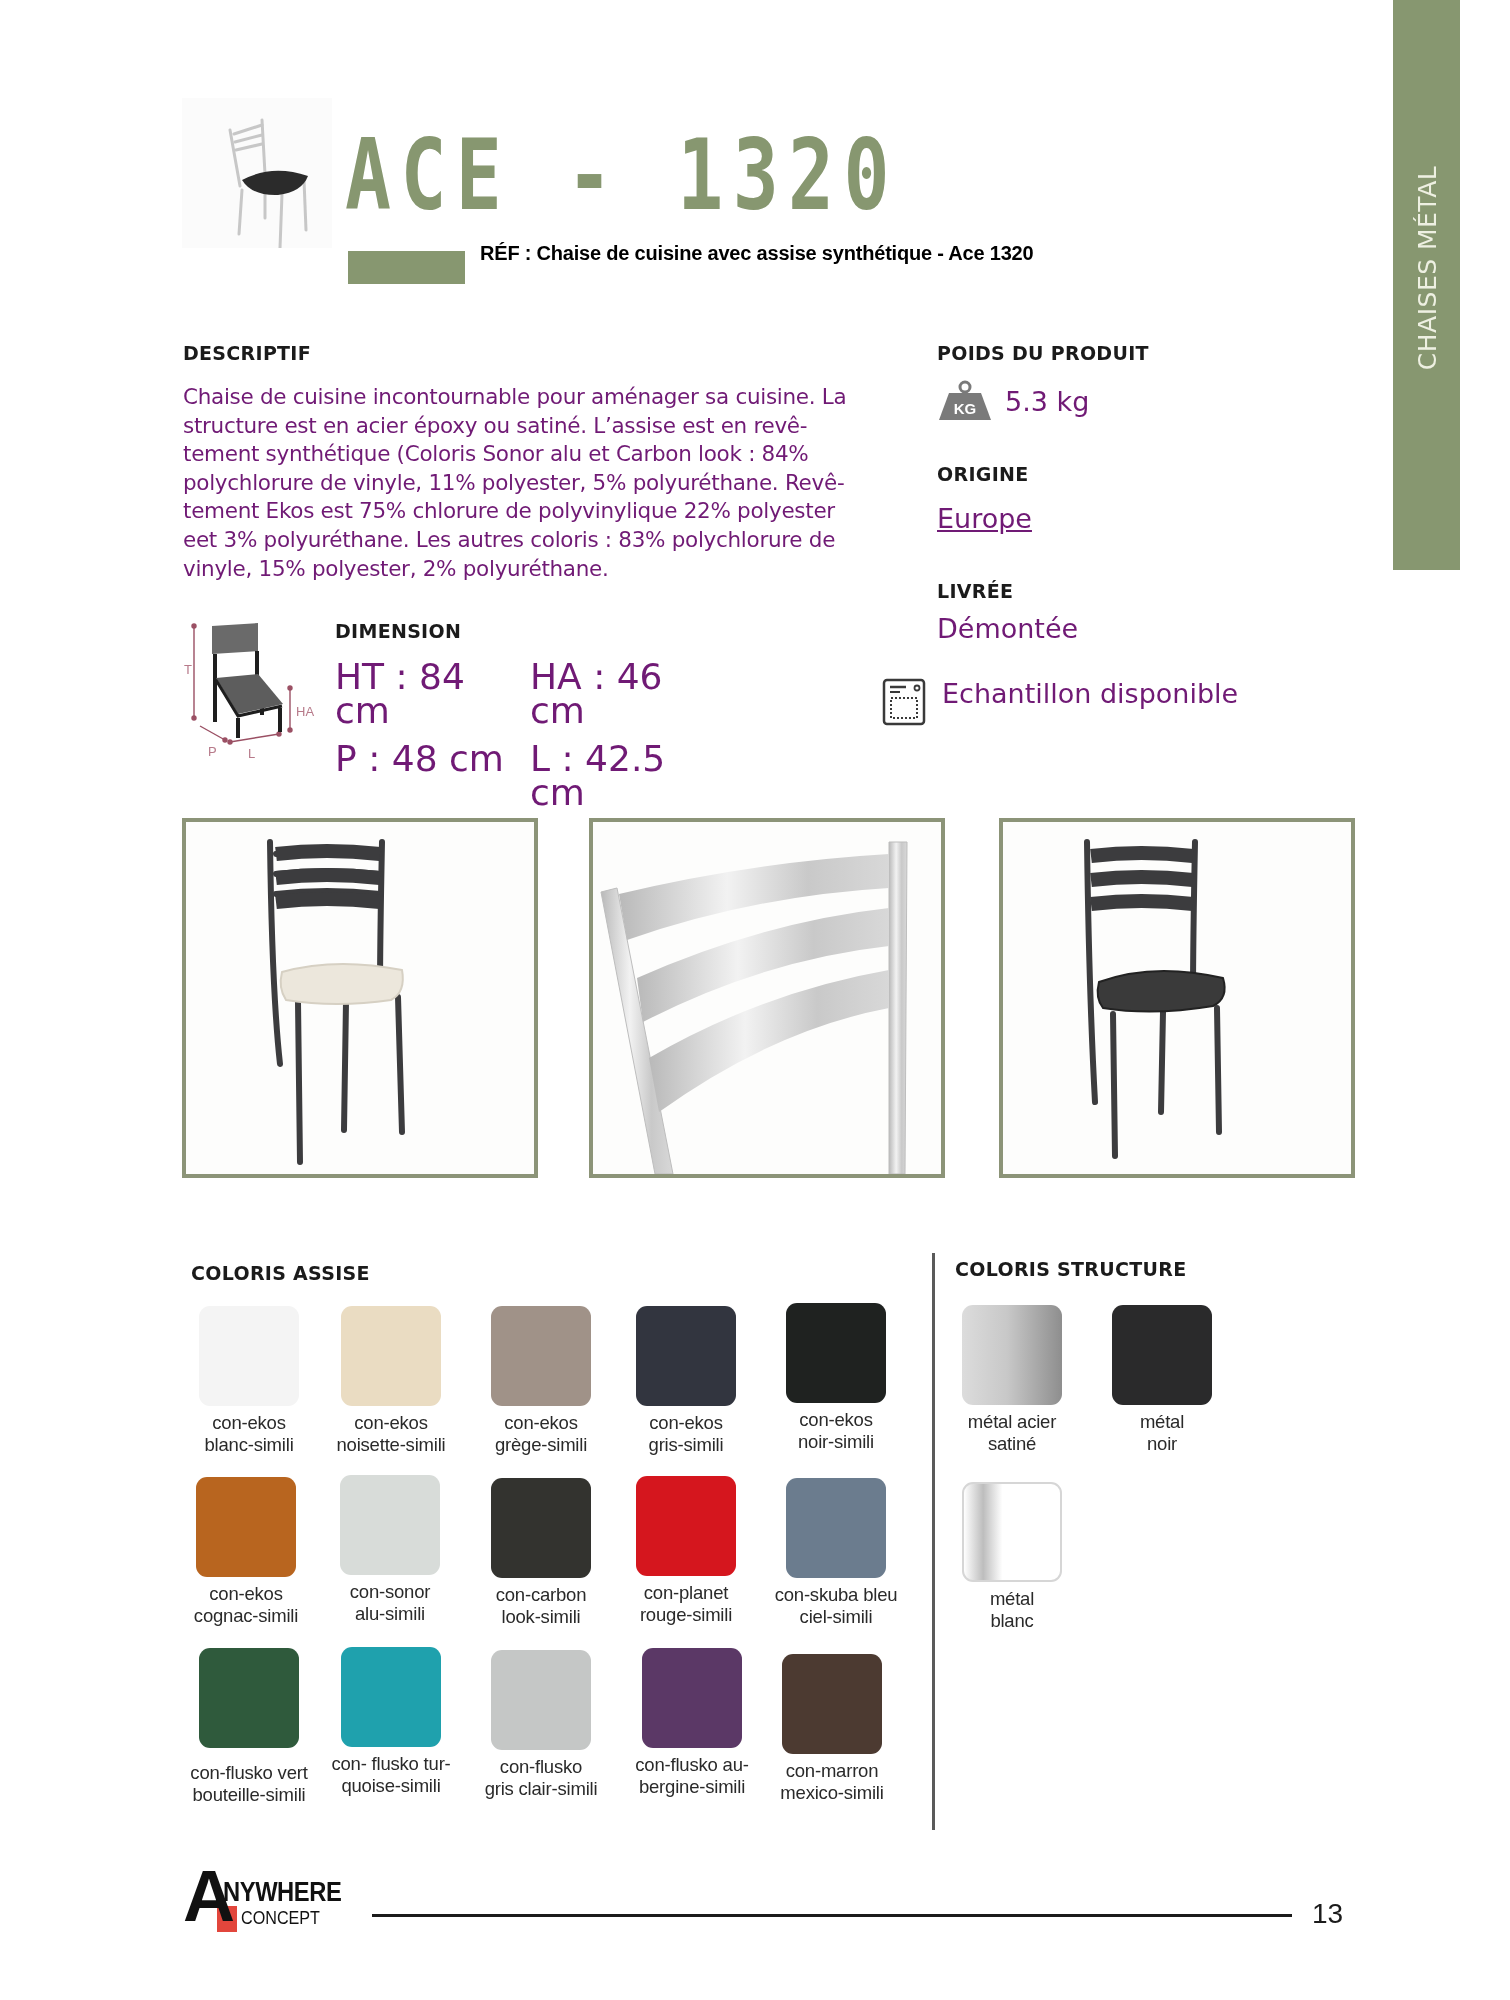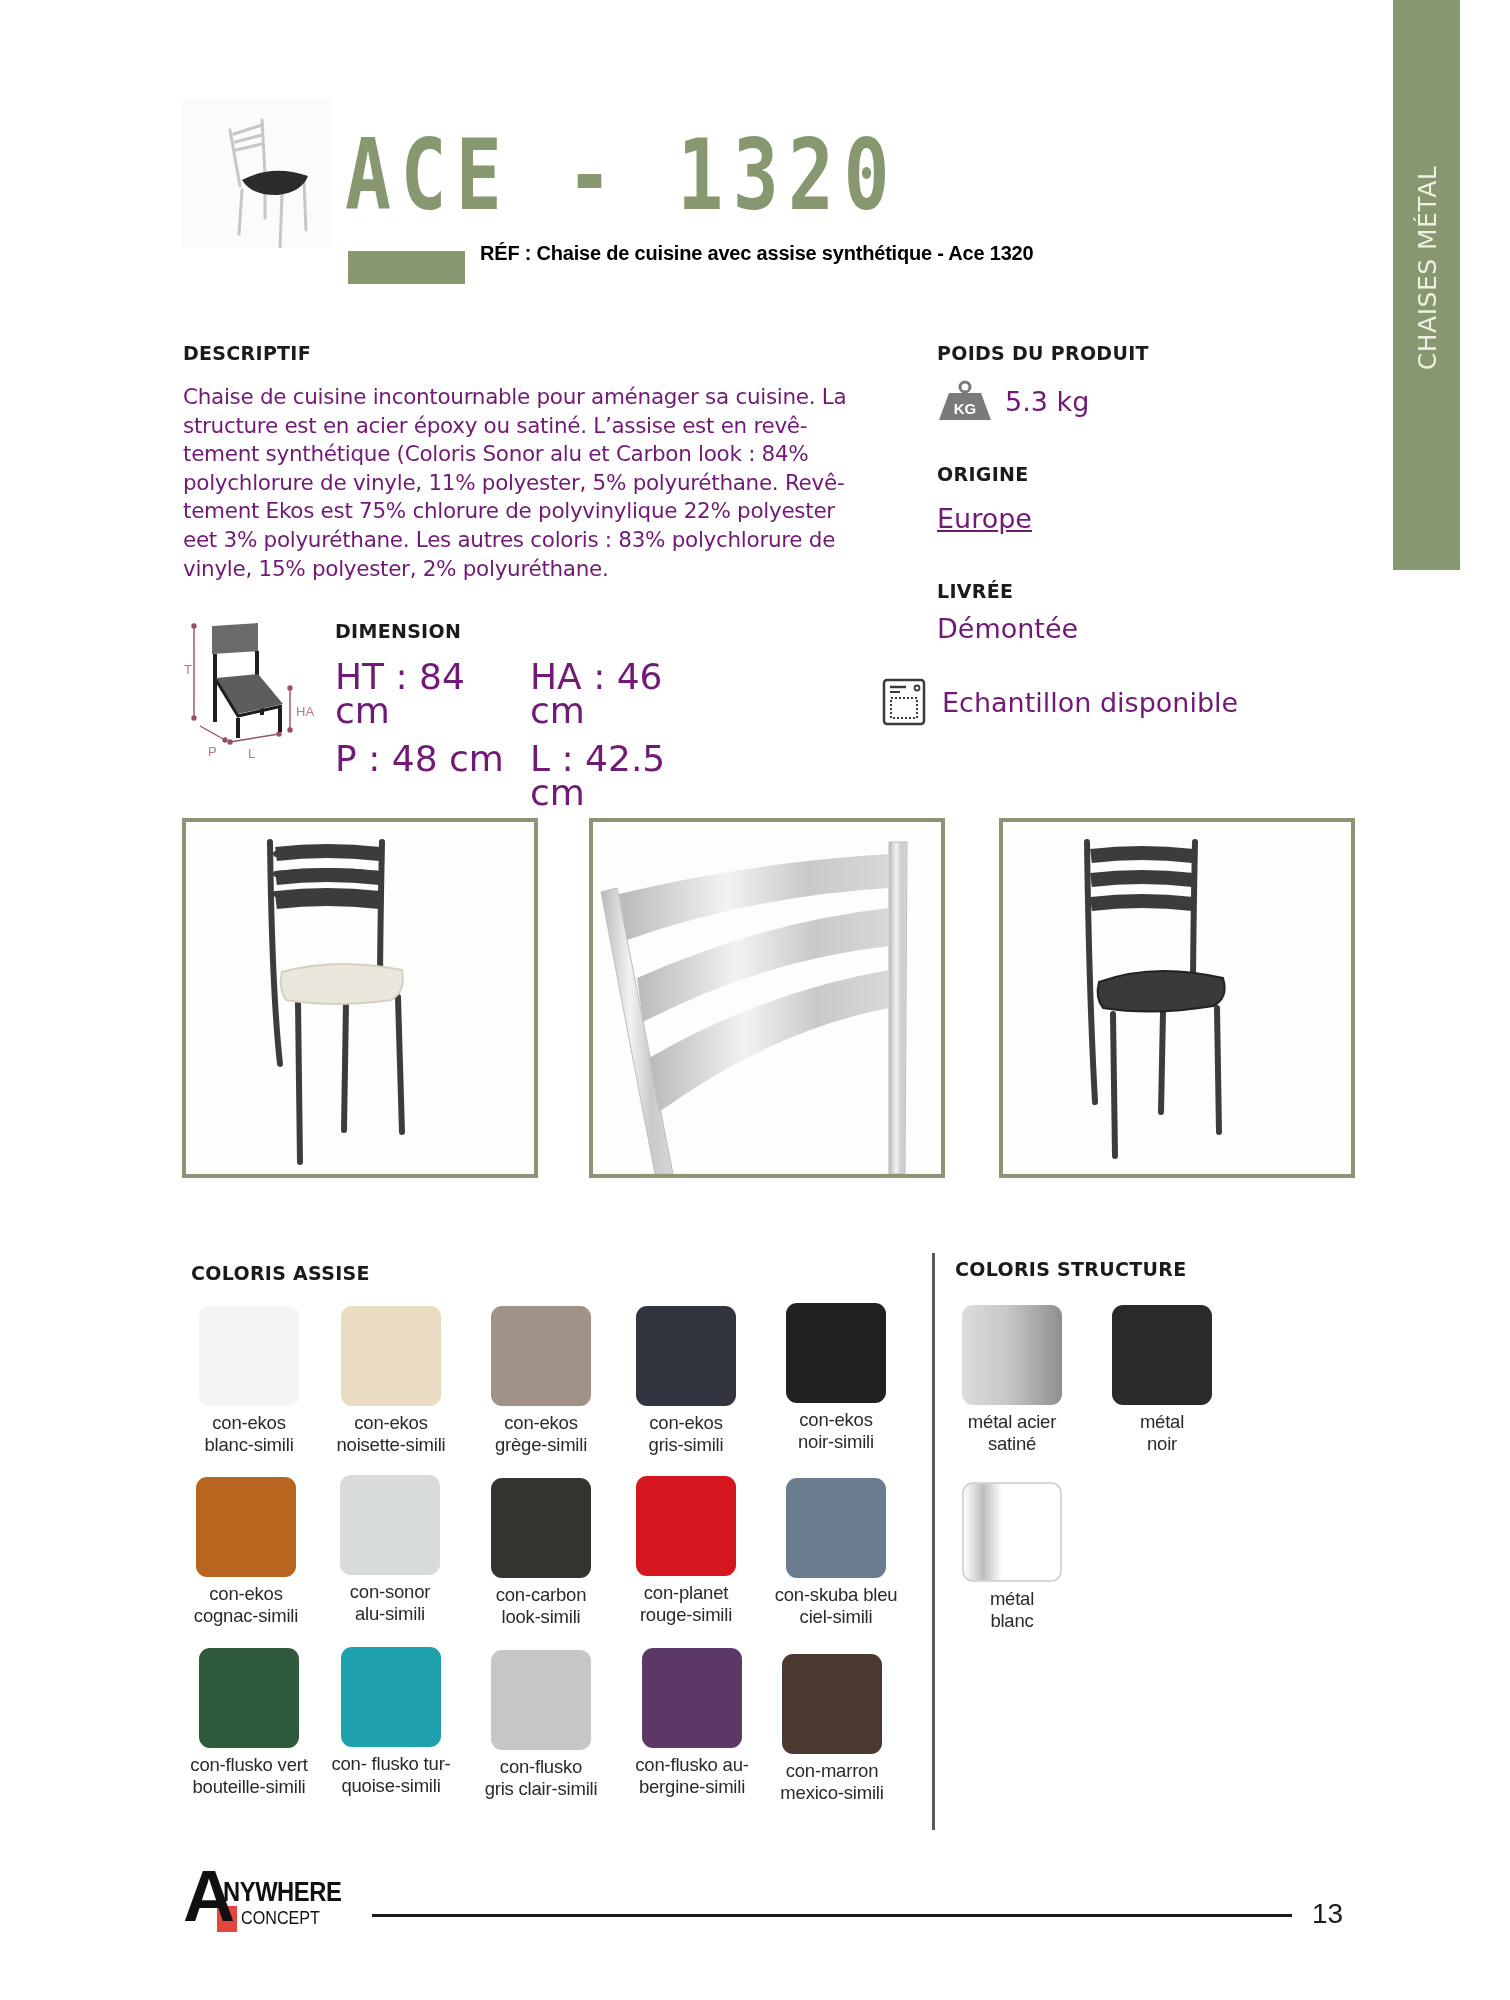--- a/index.html
+++ b/index.html
@@ -29,21 +29,21 @@
   .dim-grid { left: 335px; top: 660px; width: 380px; display: grid; grid-template-columns: 195px 185px; row-gap: 14px; font-size: 36px; }
   .dim-grid span { line-height: 34px; }
 
   .poids-h { left: 937px; top: 342px; }
   .poids-row { left: 937px; top: 380px; display: flex; align-items: center; gap: 12px; font-size: 27px; }
   .kg-icon { width: 56px; height: 42px; }
   .origine-h { left: 937px; top: 463px; }
   .origine-v { left: 937px; top: 503px; font-size: 27px; text-decoration: underline; }
   .livree-h { left: 937px; top: 580px; }
   .livree-v { left: 937px; top: 613px; font-size: 27px; }
-  .ech-row { left: 882px; top: 678px; display: flex; align-items: center; gap: 16px; font-size: 27px; }
+  .ech-row { left: 882px; top: 678px; display: flex; align-items: flex-start; gap: 16px; font-size: 27px; }
   .ech-icon { width: 44px; height: 48px; }
 
   
   .photo { top: 818px; width: 356px; height: 360px; border: 4px solid #8c9478; background: #fdfdfc; overflow: hidden; }
   .photo svg { width: 100%; height: 100%; display: block; }
   .photo-1 { left: 182px; }
   .photo-2 { left: 589px; }
   .photo-3 { left: 999px; }
 
   
@@ -267,21 +267,21 @@
   <div class="swatch" style="background: rgb(213, 22, 30);"></div>
   <div class="swatch-label">con-planet
 rouge-simili</div>
 </div>
 <div class="swatch-cell" style="left:761px;top:1478px;">
   <div class="swatch" style="background: rgb(107, 124, 142);"></div>
   <div class="swatch-label">con-skuba bleu
 ciel-simili</div>
 </div>
 
-<div class="swatch-cell" style="left:174px;top:1648px;">
+<div class="swatch-cell" style="left:174px;top:1648px;gap:8px;">
   <div class="swatch" style="background: rgb(47, 90, 60);"></div>
   <div class="swatch-label">con-flusko vert
 bouteille-simili</div>
 </div>
 <div class="swatch-cell" style="left:316px;top:1647px;">
   <div class="swatch" style="background: rgb(31, 161, 173);"></div>
   <div class="swatch-label">con- flusko tur-
 quoise-simili</div>
 </div>
 <div class="swatch-cell" style="left:466px;top:1650px;">

